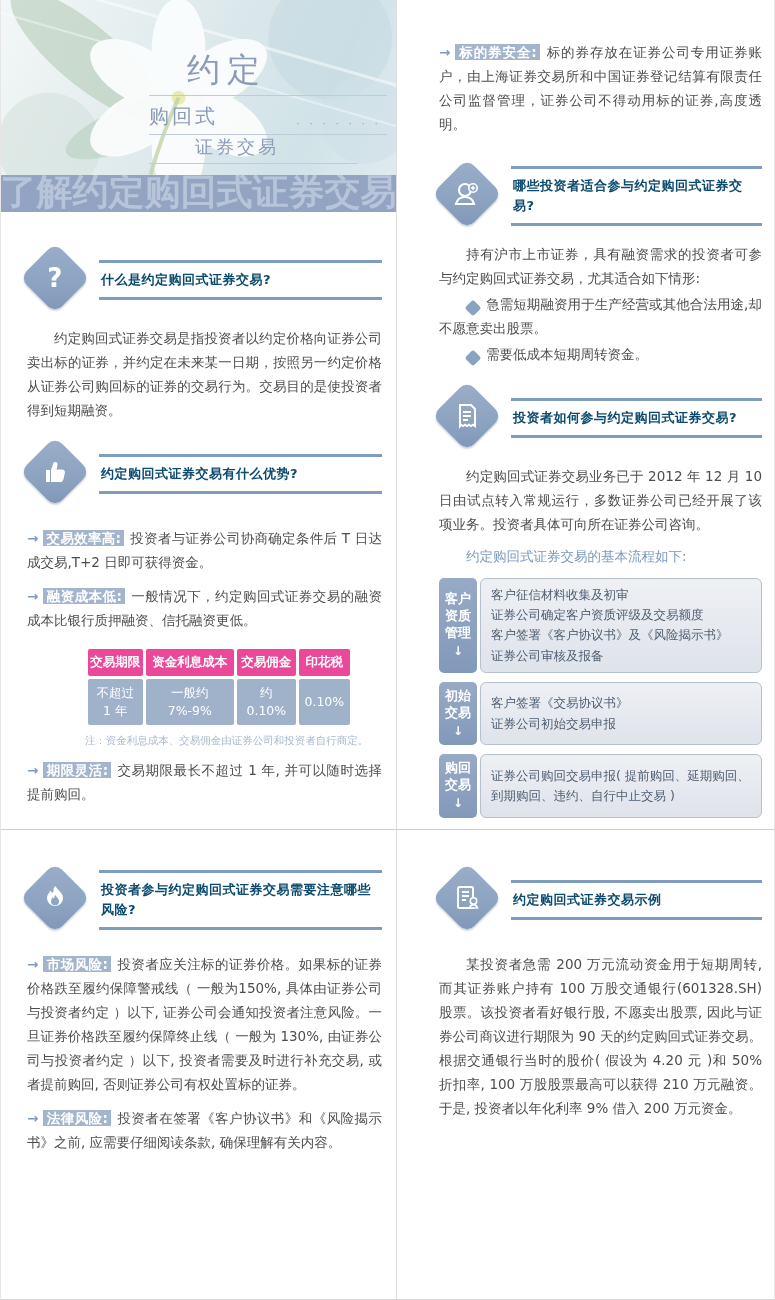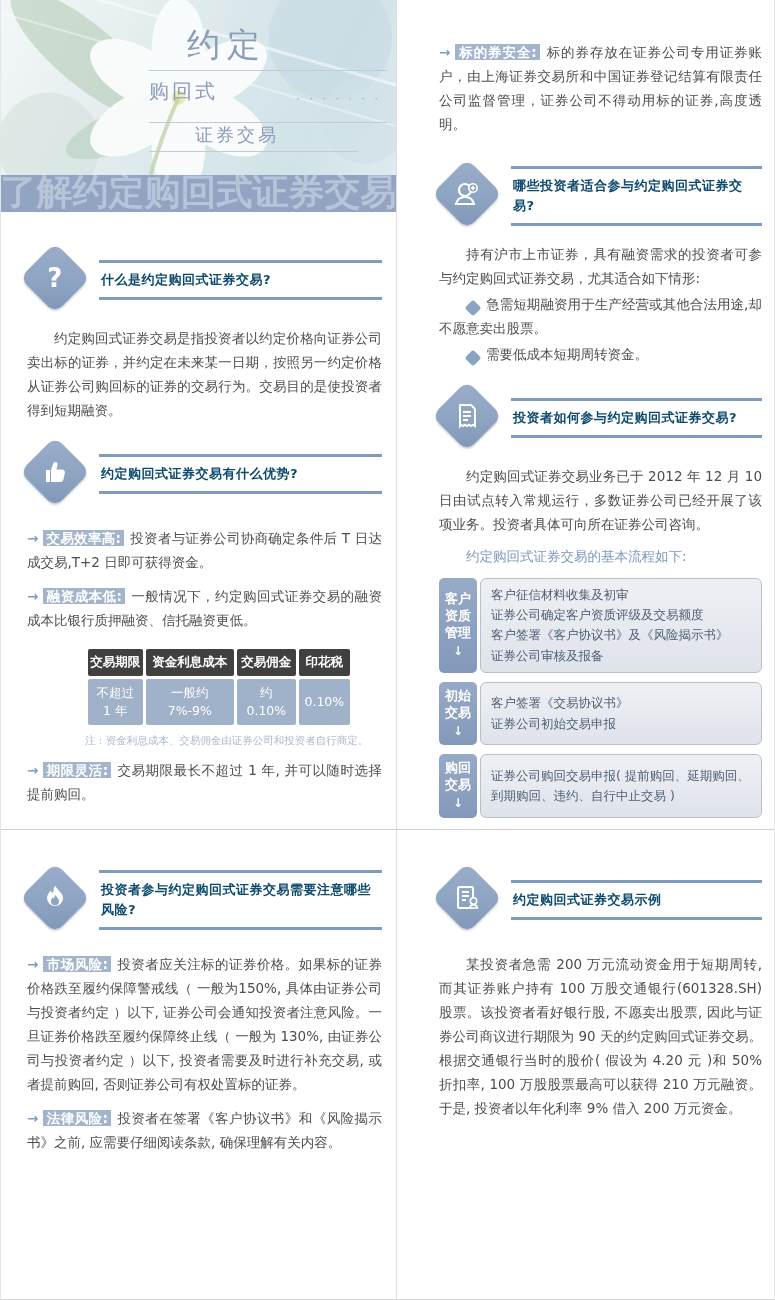--- a/index.html
+++ b/index.html
@@ -11,23 +11,23 @@
   .page { display:flex; overflow:hidden; }
   .page1 { height:829px; }
   .page2 { height:471px; border-top:1px solid #cfcfcf; }
   .col-l { width:396px; flex:none; border-right:1px solid #dedede; overflow:hidden; }
   .col-r { flex:1; overflow:hidden; }
 
   
   .hero { position:relative; height:175px; overflow:hidden;
           background:linear-gradient(115deg,#f3f7f7 0%,#e6eeef 30%,#d9e7ea 55%,#d1e3e8 78%,#dfebee 100%); }
   .hero svg { position:absolute; inset:0; }
-  .hero-title { position:absolute; top:23px; left:148px; width:238px; color:#8b9cb8; }
+  .hero-title { position:absolute; top:48px; left:148px; width:238px; color:#8b9cb8; }
   .ht-main { font-size:33px; letter-spacing:7px; padding:0 0 2px 38px; border-bottom:1px solid #bfcbd6; }
-  .ht-row1 { display:flex; align-items:flex-end; border-bottom:1px solid #bfcbd6; margin-top:7px; padding-bottom:17px; }
+  .ht-row1 { display:flex; align-items:flex-end; border-bottom:1px solid #bfcbd6; margin-top:7px; padding-bottom:4px; }
   .ht-sub1 { font-size:20px; letter-spacing:3px; }
   .ht-dots-inline { margin-left:auto; font-size:11px; letter-spacing:3px; color:#94a5bd; padding-right:6px; }
   .ht-sub2 { font-size:18px; letter-spacing:3px; border-bottom:1px solid #bfcbd6; padding:0 0 4px 46px; width:88%; }
 
   .banner { position:relative; height:37px; background:#92a4c1; overflow:hidden; }
   .banner-text { position:absolute; top:50%; left:50%; transform:translate(-50%,-54%);
                  white-space:nowrap; font-size:36px; font-weight:bold; color:#b7c4d9; letter-spacing:0; }
 
   
   .pad-l { padding:0 14px 0 26px; }
@@ -51,21 +51,21 @@
   .chip { background:#a3b5cd; color:#fff; font-weight:bold; padding:0 3px; margin-right:6px; }
   .blue-line { font-size:13.5px; line-height:1.9; color:#7b99bc; text-indent:2em; margin-top:8px; }
   .num-item { font-size:13.5px; line-height:1.78; text-align:justify; color:#4d4d4d; text-indent:2em; margin-top:2px; }
   .ndia { display:inline-block; width:12px; height:12px; background:#8ba3c3; border-radius:3px;
           transform:rotate(45deg); margin:0 7px 0 1px; position:relative; top:1px; }
   .ndia span { display:flex; width:100%; height:100%; align-items:center; justify-content:center;
                transform:rotate(-45deg); color:#fff; font-size:8.5px; font-weight:bold; }
 
   
   .tbl { margin:14px 0 0 58px; width:268px; border-spacing:3px; border-collapse:separate; }
-  .tbl th { background:#404040; color:#fff; font-size:12.5px; font-weight:bold; padding:5px 2px; border-radius:2px;font-family:Liberation Serif, serif; }
+  .tbl th { background:#ec4899; color:#fff; font-size:12.5px; font-weight:bold; padding:5px 2px; border-radius:2px;font-family:Liberation Serif, serif; }
   .tbl td { background:#a0b2ca; color:#fff; font-size:12.5px; text-align:center; padding:5px 2px; border-radius:2px; height:40px; }
   .tbl td span { display:block; line-height:1.45; }
   .tbl td span:empty { display:none; }
   .note { font-size:10.5px; color:#aab9cd; margin:6px 0 0 58px; }
 
   
   .flow { margin-top:8px; }
   .frow { display:flex; align-items:stretch; margin-bottom:9px; }
   .flabel { width:38px; flex:none; background:linear-gradient(180deg,#97aac6,#8399ba); color:#fff;
             border-radius:5px; display:flex; flex-direction:column; align-items:center; justify-content:center;

